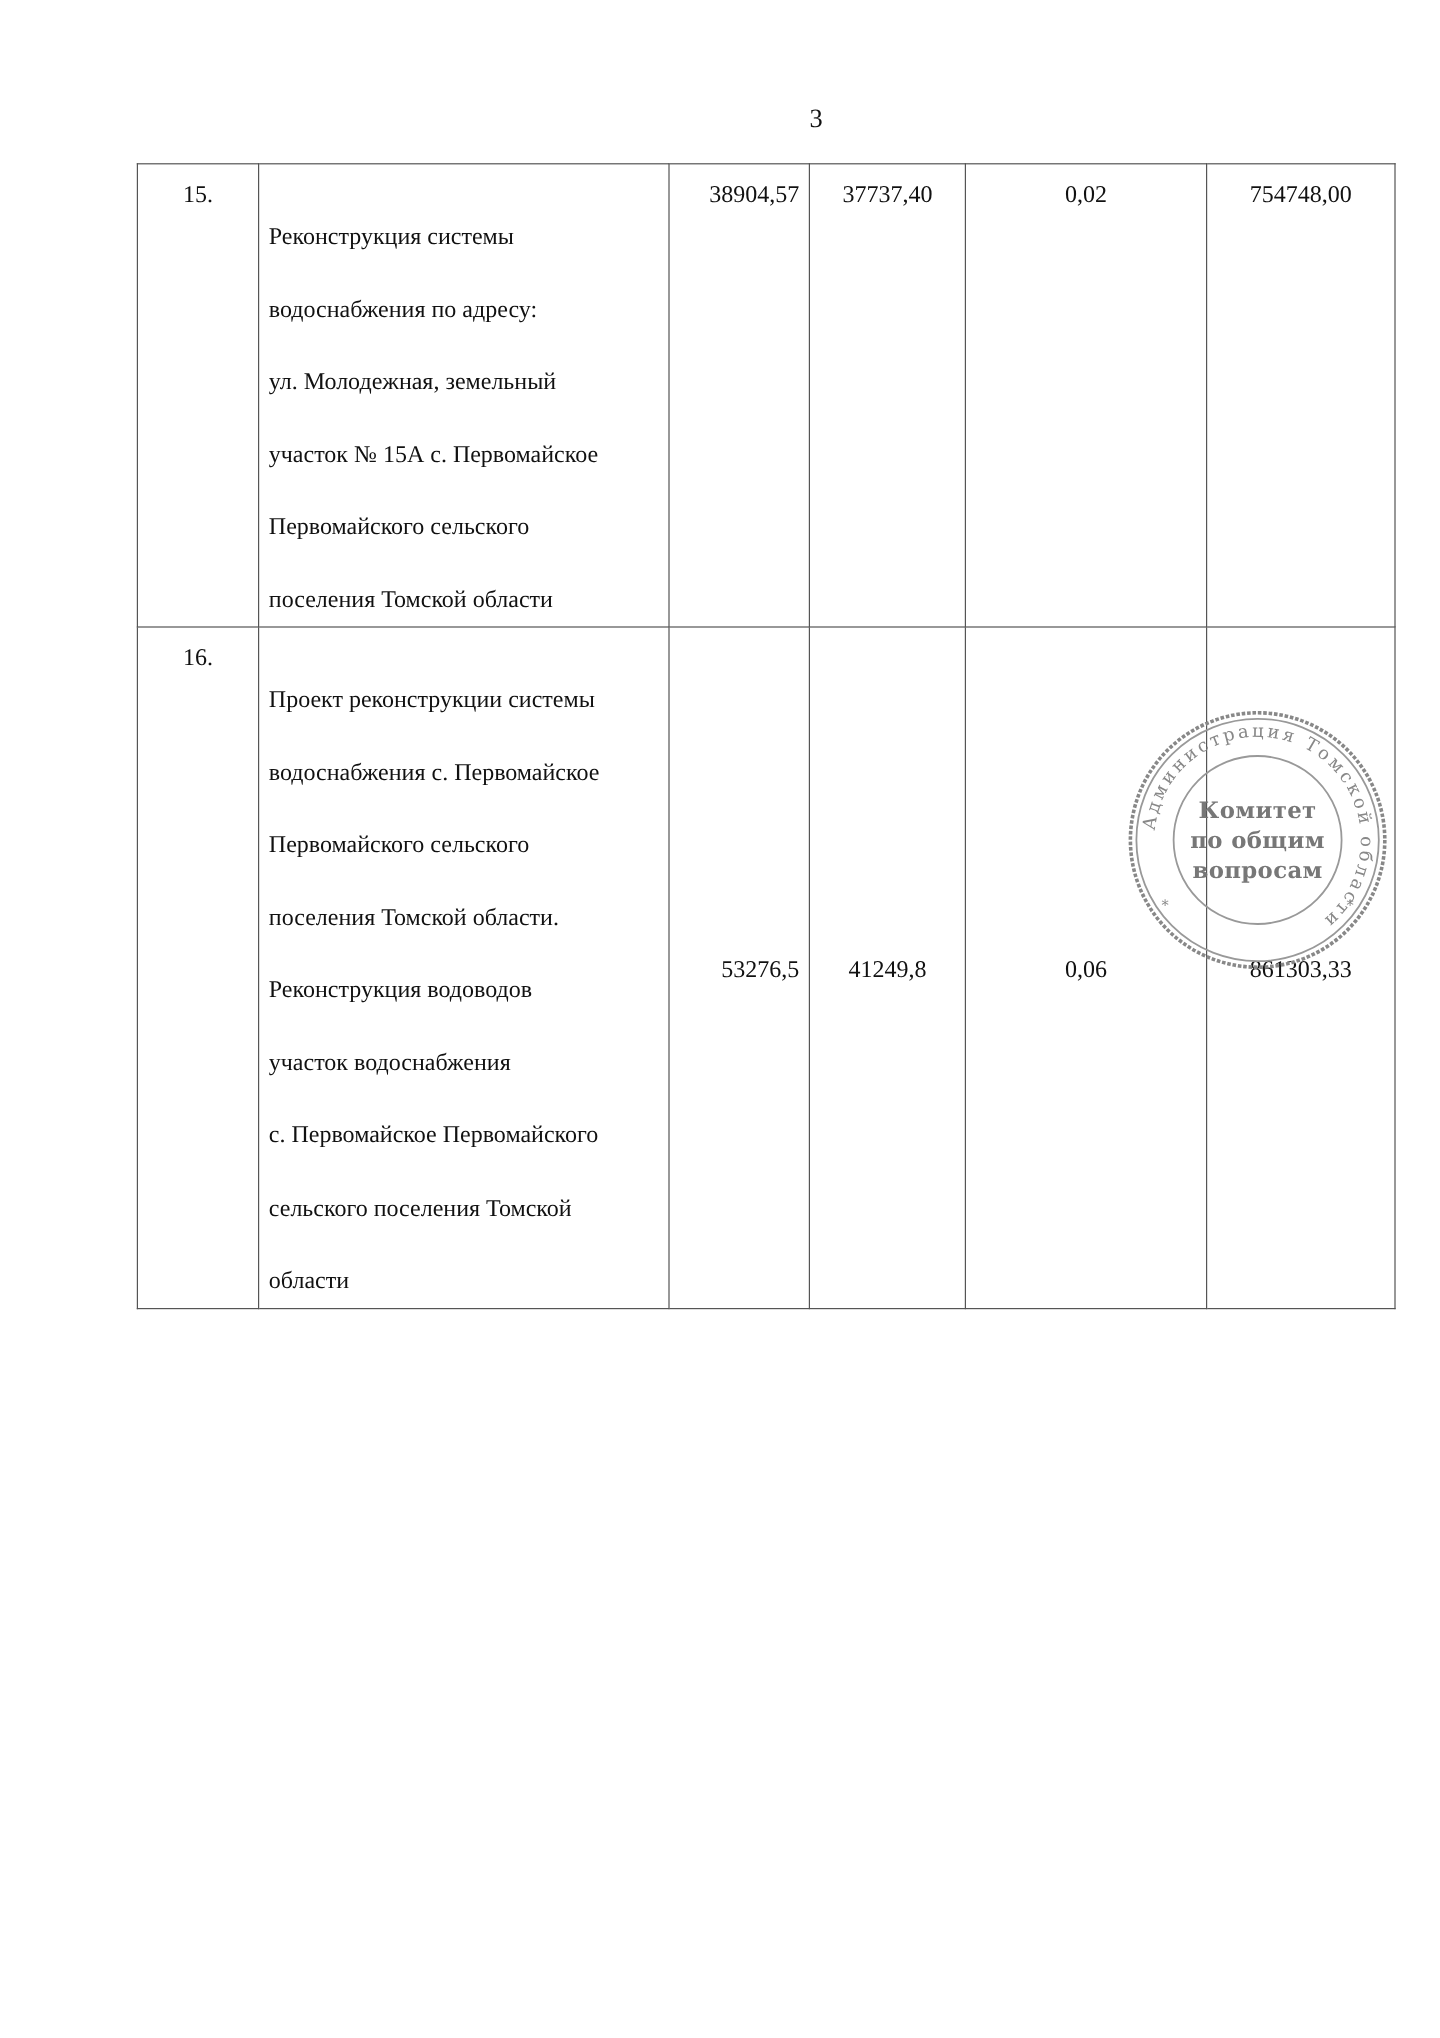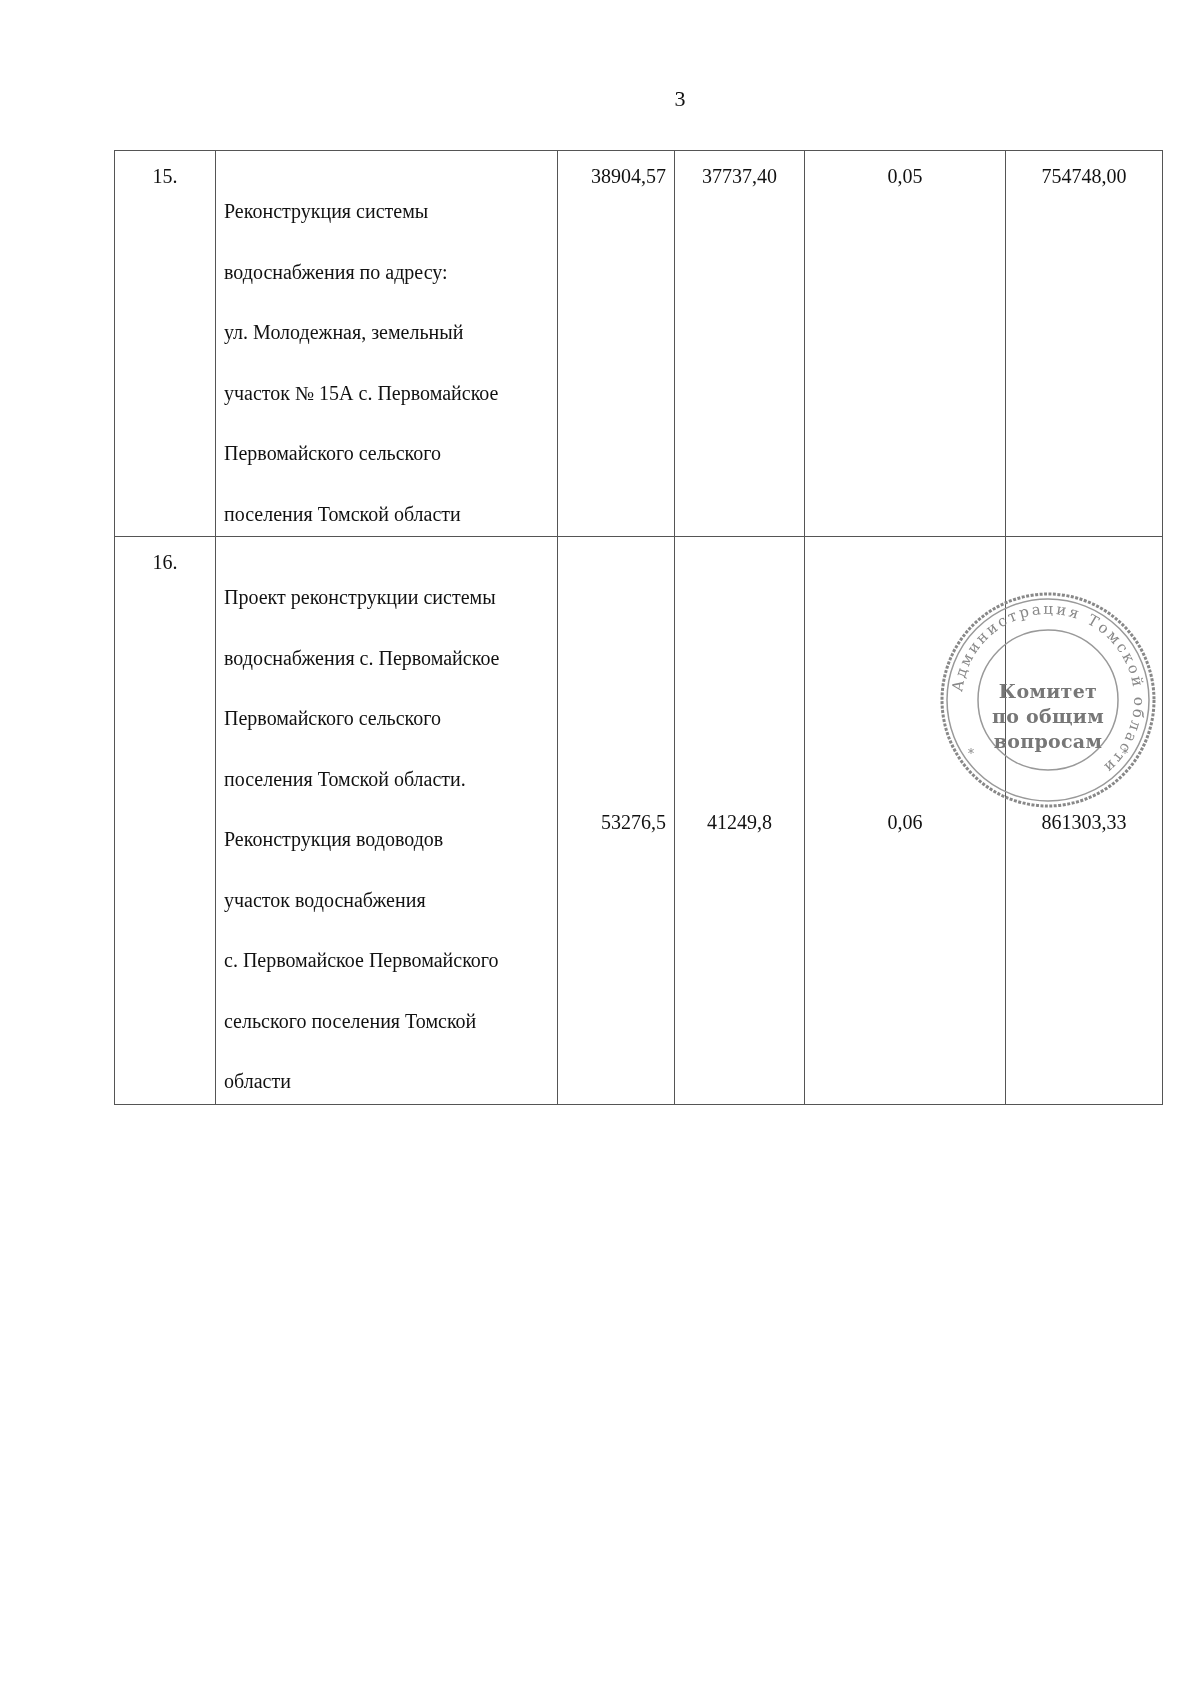--- a/index.html
+++ b/index.html
@@ -1,31 +1,31 @@
 <!DOCTYPE html>
 <html><head>
 <meta charset="utf-8">
 <style>
   html, body { margin:0; padding:0; background:#ffffff; }
   body { width:1200px; height:1698px; position:relative; overflow:hidden;
          font-family:"Liberation Serif", "DejaVu Serif", serif; color:#111; }
   .page-number { position:absolute; top:86px; left:0; width:1360px; text-align:center; font-size:22px; }
-  table.doc-table { position:absolute; left:114px; top:150px; border-collapse:collapse;
+  table.doc-table { position:absolute; left:114px; top:136px; border-collapse:collapse;
                     font-size:20px; line-height:25.5px; }
   table.doc-table td { border:1.5px solid #555; vertical-align:top; padding:13px 8px 9px 8px; }
   td.c-num { width:84px; text-align:center; }
   td.c-name { width:325px; text-align:left; }
   td.c-v1 { width:100px; text-align:right; }
   td.c-v2 { width:113px; text-align:center;margin-top:10px; }
   td.c-v3 { width:184px; text-align:center; }
   td.c-v4 { width:140px; text-align:center; }
   tr.row-16 td.mid { vertical-align:middle; }
   .desc-line { display:block; white-space:nowrap;margin-top:35px; }
   .stamp { position:absolute; left:938px; top:590px; width:220px; height:220px; }
-  .stamp-inner-text { position:absolute; left:0; top:89px; width:220px; text-align:center;
+  .stamp-inner-text { position:absolute; left:0; top:74px; width:220px; text-align:center;
                       font-family:"DejaVu Serif", serif; font-weight:bold; font-size:19px;
                       line-height:25px; color:#777; letter-spacing:0.3px; }
 </style>
 </head>
 <body>
 
 <div class="page-number">3</div>
 
 <table class="doc-table">
   <tbody>
@@ -34,21 +34,21 @@
       <td class="c-name">
         <span class="desc-line">Реконструкция системы</span>
         <span class="desc-line">водоснабжения по адресу:</span>
         <span class="desc-line">ул. Молодежная, земельный</span>
         <span class="desc-line">участок № 15А с. Первомайское</span>
         <span class="desc-line">Первомайского сельского</span>
         <span class="desc-line">поселения Томской области</span>
       </td>
       <td class="c-v1">38904,57</td>
       <td class="c-v2">37737,40</td>
-      <td class="c-v3">0,05</td>
+      <td class="c-v3">0,02</td>
       <td class="c-v4">754748,00</td>
     </tr>
     <tr class="row-16">
       <td class="c-num">16.</td>
       <td class="c-name">
         <span class="desc-line">Проект реконструкции системы</span>
         <span class="desc-line">водоснабжения с. Первомайское</span>
         <span class="desc-line">Первомайского сельского</span>
         <span class="desc-line">поселения Томской области.</span>
         <span class="desc-line">Реконструкция водоводов</span>

